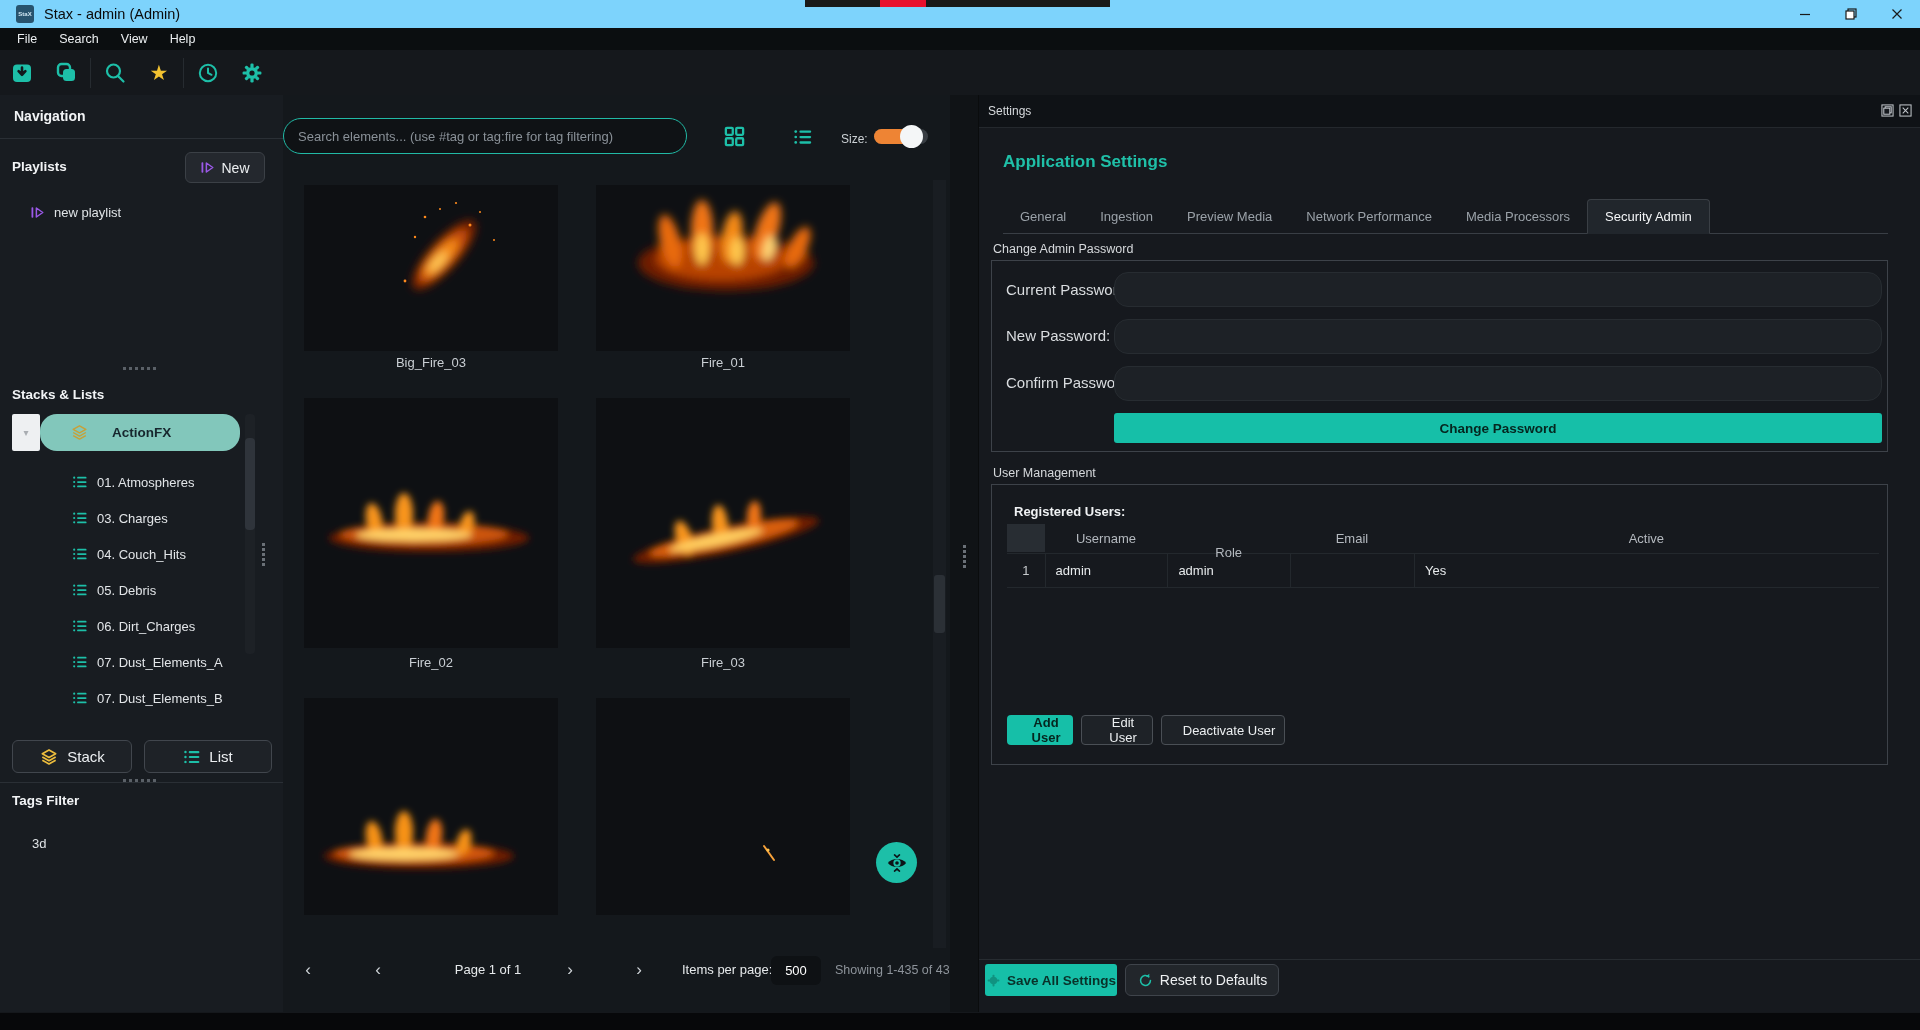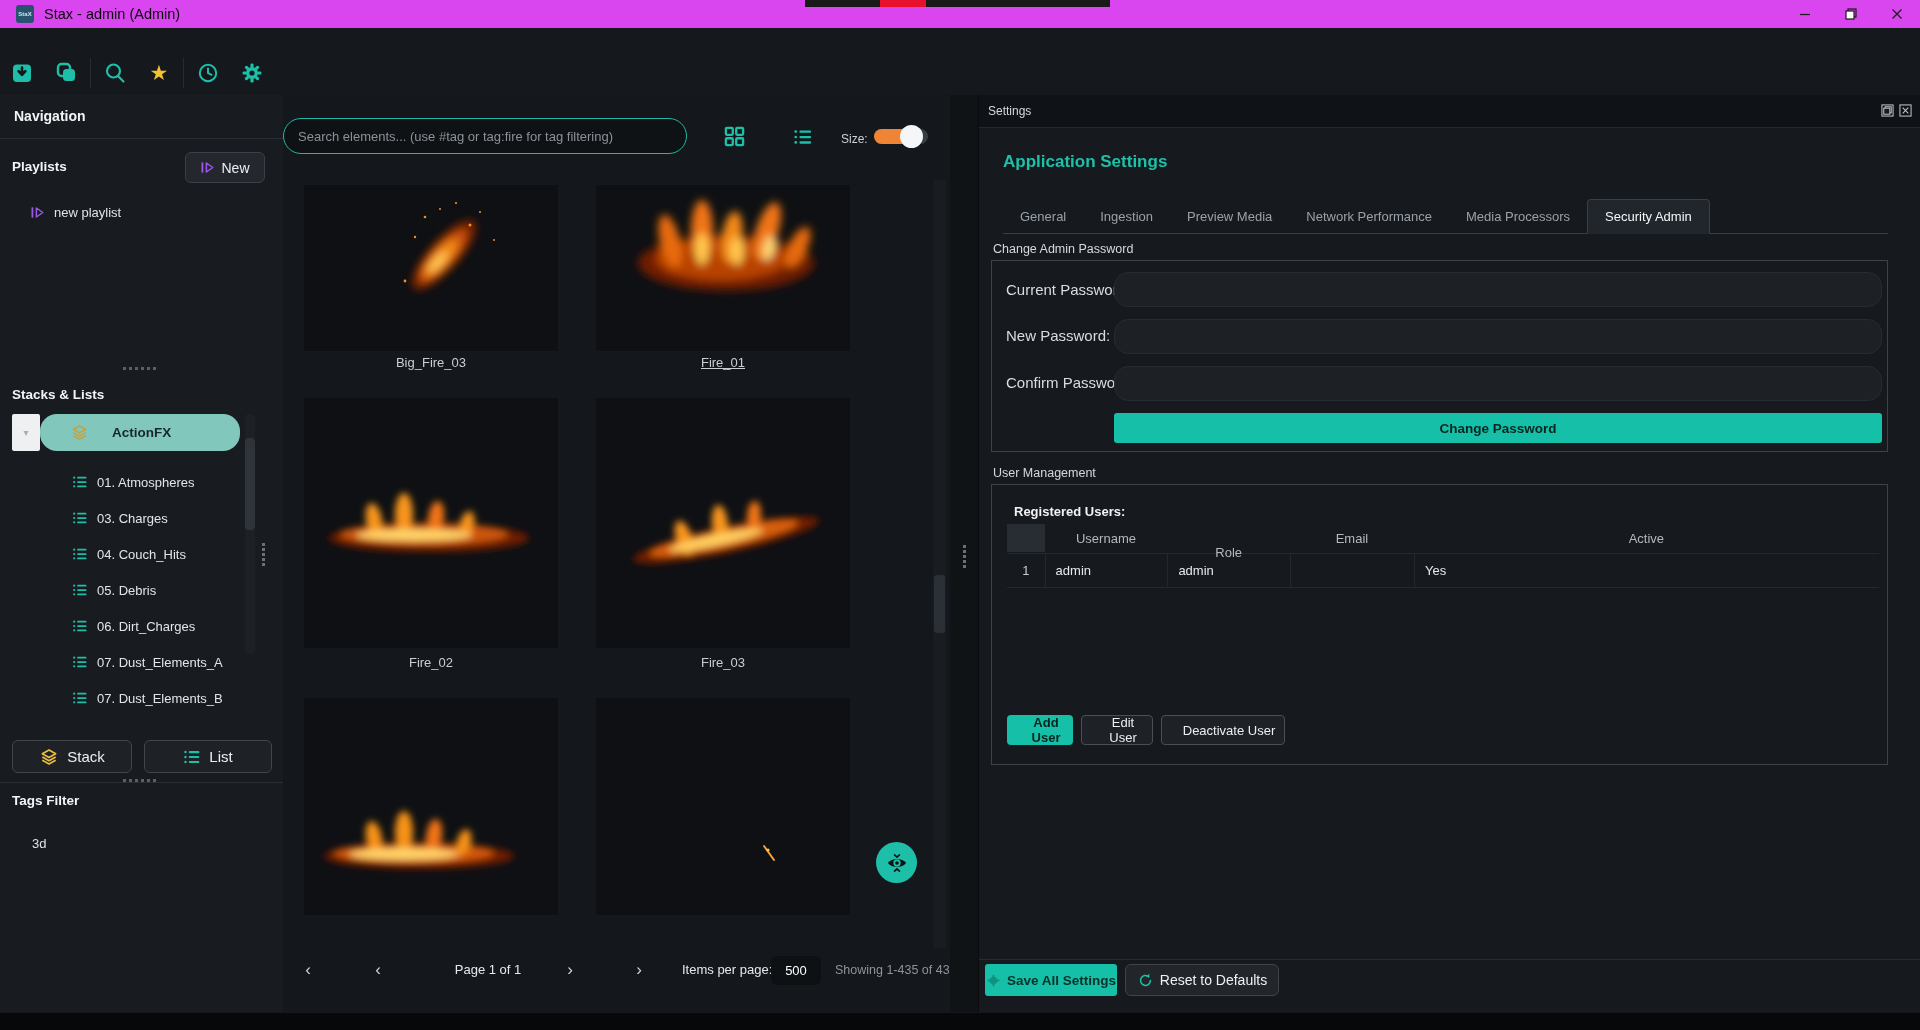--- a/index.html
+++ b/index.html
@@ -2,21 +2,21 @@
 <html><head>
 <meta charset="utf-8">
 <style>
   html,body{margin:0;padding:0;background:#000;}
   .window{position:relative;width:1920px;height:1030px;background:#15181c;
     font-family:"Liberation Sans",sans-serif;overflow:hidden;color:#e9ecee;}
   .abs{position:absolute;}
   svg{display:block;}
 
   
-  .titlebar{position:absolute;top:0;left:0;right:0;height:28px;background:#d946ef;
+  .titlebar{position:absolute;top:0;left:0;right:0;height:28px;background:#7dd3fc;
     display:flex;align-items:center;color:#0b0b0b;}
   .appicon{width:18px;height:18px;margin-left:16px;background:#27536e;border-radius:3px;
     color:#cfe6f2;font-size:6px;font-weight:bold;display:flex;align-items:center;justify-content:center;}
   .apptitle{margin-left:10px;font-size:14.5px;}
   .winbtns{margin-left:auto;display:flex;height:100%;}
   .winbtn{width:46px;height:100%;display:flex;align-items:center;justify-content:center;}
   .topstrip{position:absolute;top:0;left:805px;width:305px;height:7px;background:#191919;z-index:6;}
   .topstrip .red{position:absolute;left:75px;width:46px;top:0;bottom:0;background:#e8112d;}
 
   
@@ -139,20 +139,26 @@
         <svg width="16" height="16" viewBox="0 0 16 16">
             <path d="M3.5 3.5 L12.5 12.5 M12.5 3.5 L3.5 12.5" stroke="#1a1a1a" stroke-width="1.2"></path>
           </svg>
       </div>
     </div>
   </div>
   <div class="topstrip">
       <div class="red"></div>
     </div>
 
+  <div class="menubar">
+    <span class="menu-item">File</span>
+    <span class="menu-item">Search</span>
+    <span class="menu-item">View</span>
+    <span class="menu-item">Help</span>
+  </div>
 
   <div class="toolbar">
     <div class="tbicon">
       <svg width="24" height="24" viewBox="0 0 24 24">
           <rect x="3" y="3.5" width="18" height="17.5" rx="4" fill="#1dbfa8"></rect>
           <path d="M12 6.5 V12.5 M8.6 10.2 L12 13.8 L15.4 10.2" stroke="#12181c" stroke-width="2.6" fill="none" stroke-linecap="round" stroke-linejoin="round"></path>
         </svg>
     </div>
     <div class="tbicon">
       <svg width="26" height="26" viewBox="0 0 26 26">
@@ -452,21 +458,21 @@
           <ellipse cx="171" cy="46" rx="11" ry="30" fill="#f07513" transform="rotate(18 171 46)"></ellipse>
           <ellipse cx="202" cy="62" rx="9" ry="22" fill="#e86a0a" transform="rotate(26 202 62)"></ellipse>
           <ellipse cx="106" cy="64" rx="7" ry="16" fill="#ffc84e"></ellipse>
           <ellipse cx="141" cy="66" rx="7" ry="14" fill="#ffc84e"></ellipse>
           <ellipse cx="173" cy="63" rx="6" ry="13" fill="#ffd877" transform="rotate(14 173 63)"></ellipse>
         </g>
       </svg>
     </div>
 
     <div class="thumb-label" style="left:21px;top:260px;">Big_Fire_03</div>
-    <div class="thumb-label" style="left:313px;top:260px;text-decoration:underline;">Fire_01</div>
+    <div class="thumb-label" style="left:313px;top:260px;">Fire_01</div>
 
     <div class="thumb-cell" style="left:21px;top:303px;height:250px;">
       <svg width="254" height="250" viewBox="0 0 254 250">
         <defs>
             <filter id="f3" x="-50%" y="-50%" width="200%" height="200%">
               <feGaussianBlur stdDeviation="3.5"></feGaussianBlur>
             </filter>
           </defs>
         <g filter="url(#f3)">
           <ellipse cx="125" cy="140" rx="100" ry="14" fill="#6e1d02"></ellipse>

